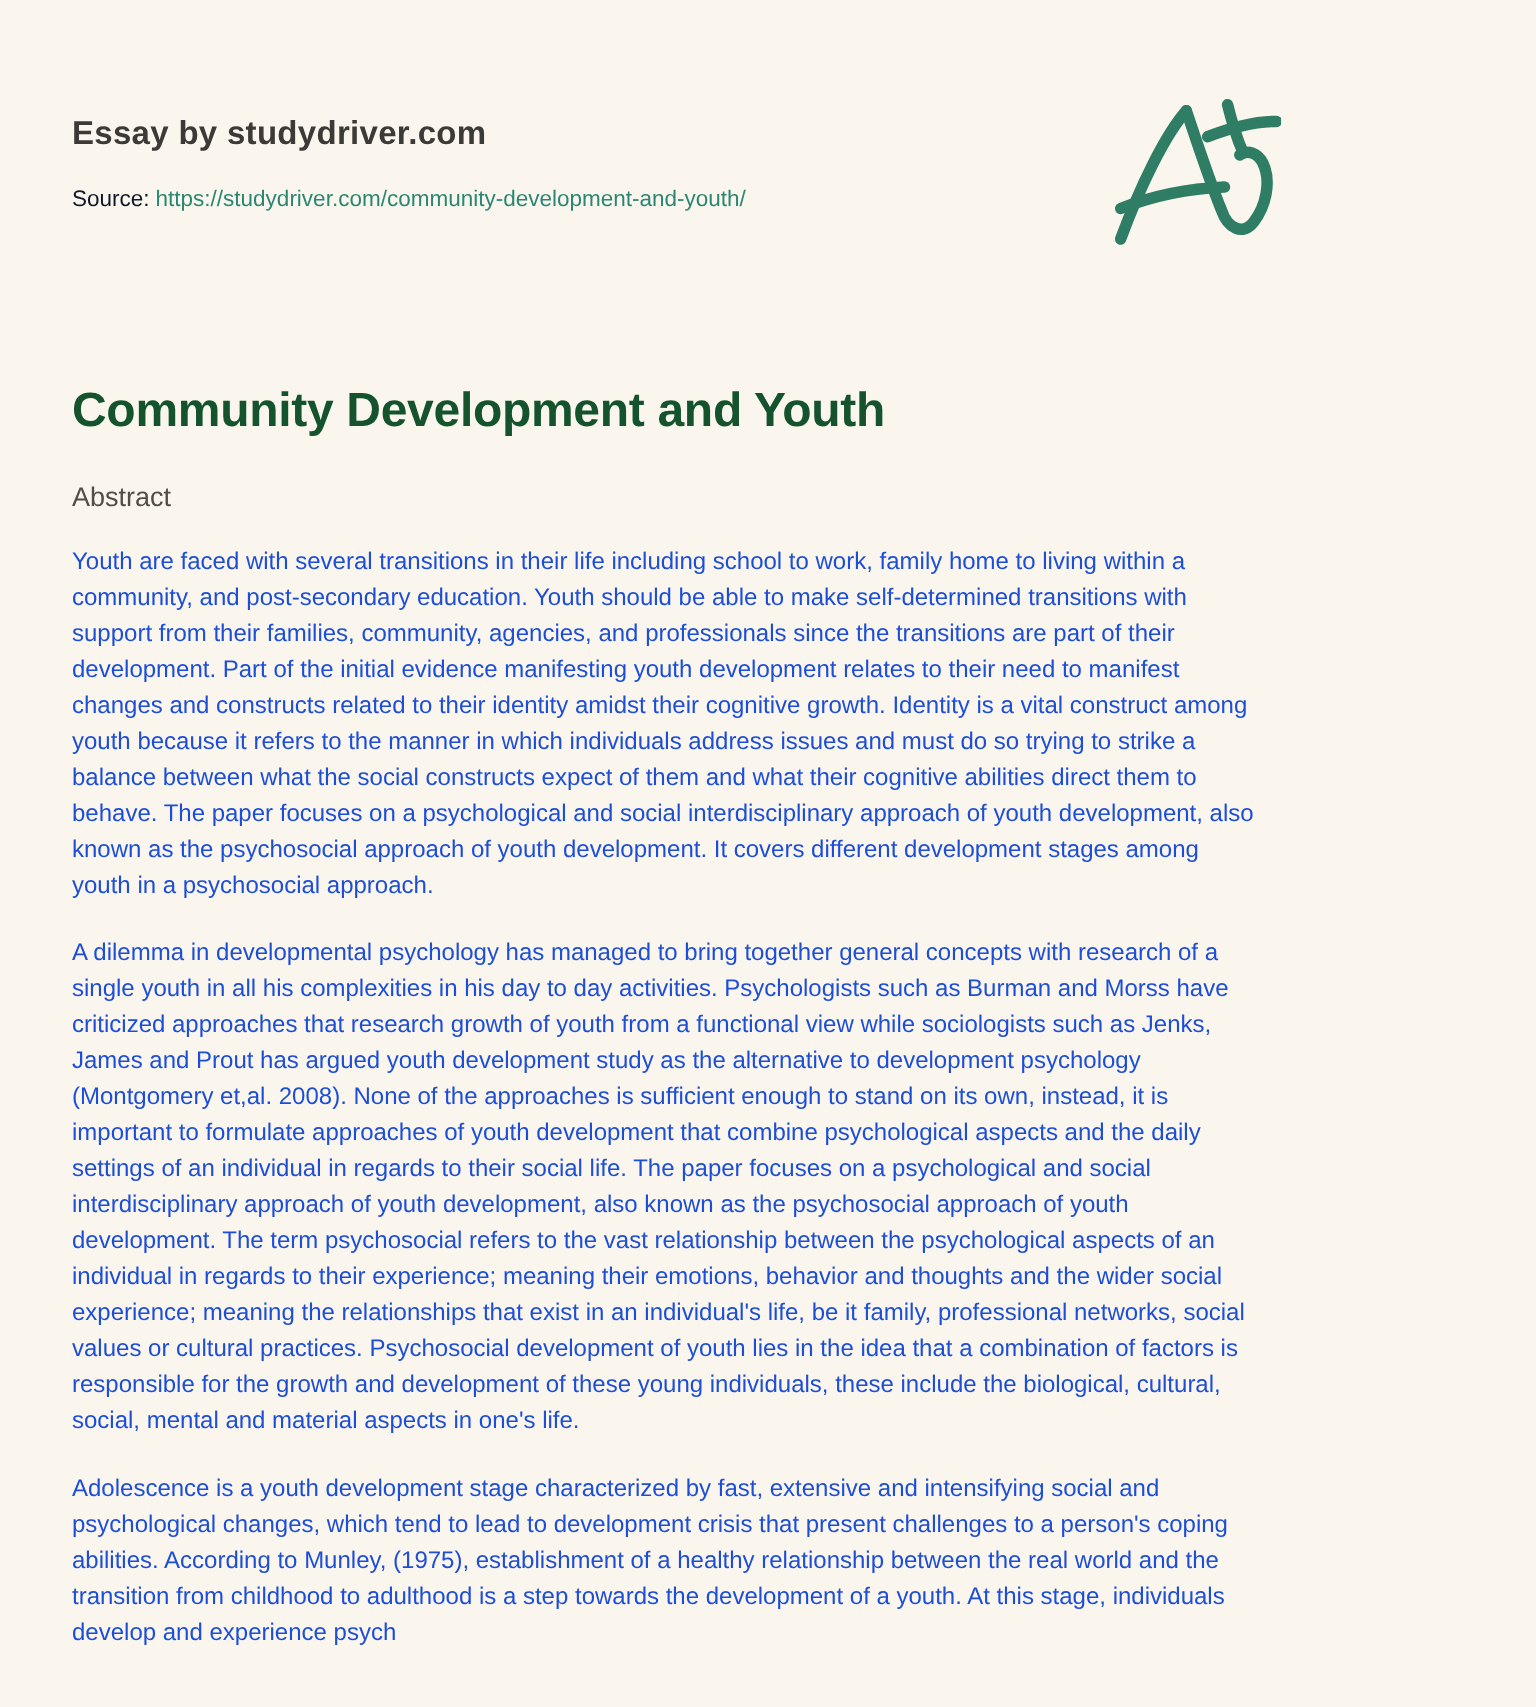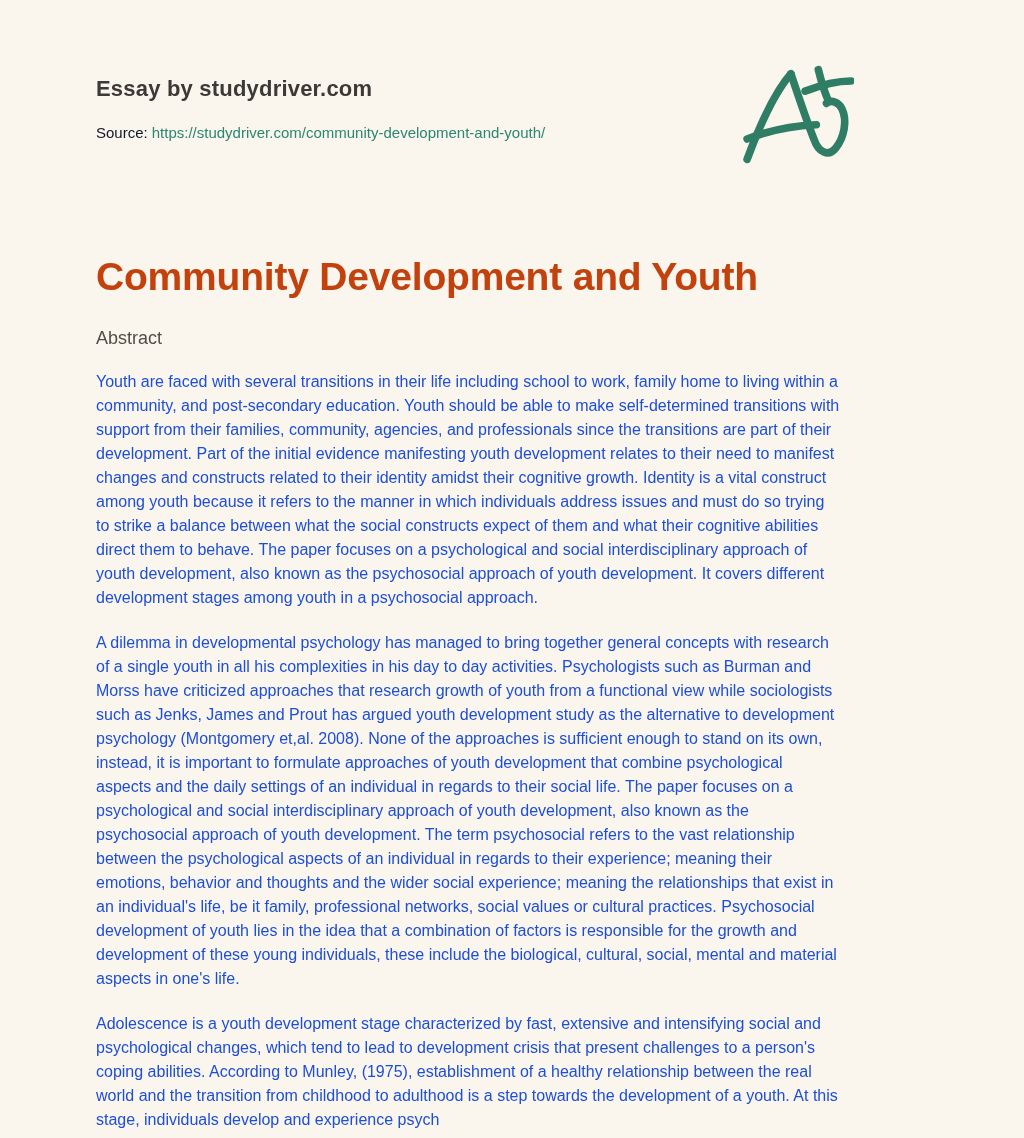--- a/index.html
+++ b/index.html
@@ -12,21 +12,21 @@
     height: 1138px;
     overflow: hidden;
     font-family: "Liberation Sans", sans-serif;
     position: relative;
   }
   .page {
     position: relative;
     width: 940px;
     height: 1138px;
     box-sizing: border-box;
-    padding: 0 100px 0 96px;
+    padding: 0 100px 0 48px;
     background: #faf6ed;
   }
   .doc-header-title {
     margin: 0;
     padding-top: 76px;
     font-size: 22px;
     font-weight: 700;
     letter-spacing: 0.2px;
     color: #3c3a37;
   }
@@ -47,24 +47,24 @@
   .brand-logo {
     position: absolute;
     top: 58px;
     right: 86px;
     width: 112px;
     height: 108px;
   }
   .essay-title {
     margin: 0;
     margin-top: 114px;
-    font-size: 39px;
+    font-size: 32px;
     font-weight: 700;
     letter-spacing: -0.2px;
-    color: #c2410c;
+    color: #14532d;
   }
   .section-heading {
     margin: 0;
     margin-top: 29px;
     font-size: 18px;
     font-weight: 400;
     color: #514e48;
   }
   .paragraph {
     margin: 0;

